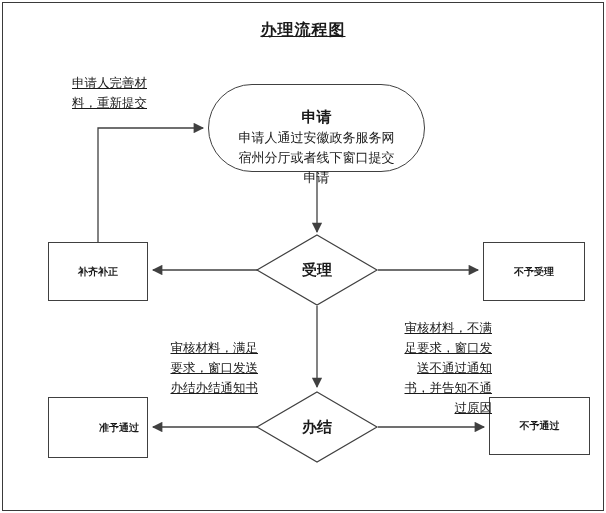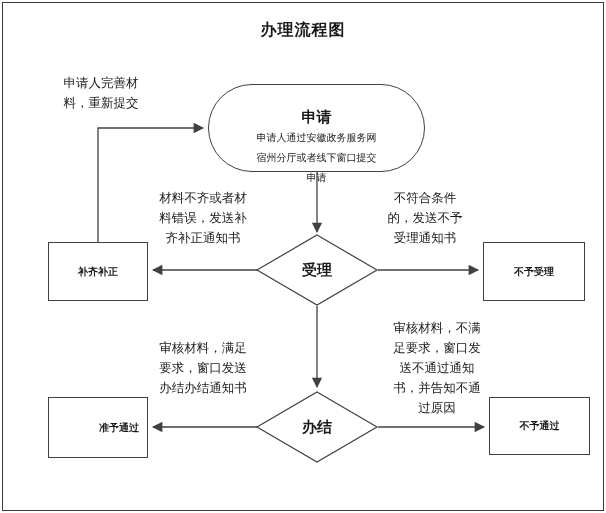--- a/index.html
+++ b/index.html
@@ -19,20 +19,21 @@
   .outer-frame{
     position:absolute;inset:2px;
     border:1.5px solid #3a3a3a;
     pointer-events:none;
   }
   .chart-title{
     position:absolute;left:0;top:20px;width:606px;
     text-align:center;
     font-size:16px;font-weight:bold;
     letter-spacing:1px;
+    text-decoration:underline;
   }
   .edge-layer{
     position:absolute;left:0;top:0;width:606px;height:513px;
   }
   .edge-layer line,.edge-layer polyline{
     stroke:var(--line);stroke-width:1.3;fill:none;
   }
   .edge-layer polygon.decision{
     stroke:var(--line);stroke-width:1.2;fill:var(--background);
   }
@@ -48,39 +49,39 @@
   .node.terminator{
     left:208px;top:84px;width:217px;height:88px;
     border-radius:44px;
     flex-direction:column;justify-content:flex-start;
     padding-top:21px;
   }
   .node-title{
     font-size:15px;font-weight:bold;line-height:22px;
   }
   .node-desc{
-    font-size:10px;line-height:20px;
+    font-size:13px;line-height:20px;
     text-align:center;white-space:pre-line;
   }
   #node-supplement{left:48px;top:242px;width:100px;height:59px;}
   #node-not-accepted{left:483px;top:242px;width:102px;height:59px;}
   #node-approved{left:48px;top:397px;width:100px;height:61px;padding-left:42px;}
   #node-not-approved{left:489px;top:397px;width:101px;height:58px;justify-content:center;}
   .diamond-label{
     position:absolute;width:120px;height:24px;
     display:flex;align-items:center;justify-content:center;
     font-size:15px;font-weight:bold;
     pointer-events:none;
   }
   #label-accept{left:257px;top:258px;}
   #label-conclude{left:257px;top:415px;}
   .edge-label{
     position:absolute;
     font-size:12.5px;line-height:20px;
-    text-align:center;white-space:pre-line;
+    text-align:right;white-space:pre-line;text-decoration:underline;
   }
   #el-resubmit{left:55px;top:73px;width:92px;}
   #el-supplement-notice{left:148px;top:188px;width:110px;}
   #el-not-accept-notice{left:370px;top:188px;width:110px;}
   #el-pass-notice{left:148px;top:338px;width:110px;}
   #el-fail-notice{left:382px;top:318px;width:110px;}
 </style>
 </head>
 <body>
 
@@ -124,26 +125,20 @@
   </div>
   <div class="node rect" id="node-not-approved">
     <span>不予通过</span>
   </div>
 
   <div class="diamond-label" id="label-conclude">办结</div>
   <div class="diamond-label" id="label-accept">受理</div>
 
   <div class="edge-label" id="el-resubmit">申请人完善材
 料，重新提交</div>
-  <div class="edge-label" id="el-supplement-notice">材料不齐或者材
-料错误，发送补
-齐补正通知书</div>
-  <div class="edge-label" id="el-not-accept-notice">不符合条件
-的，发送不予
-受理通知书</div>
   <div class="edge-label" id="el-pass-notice">审核材料，满足
 要求，窗口发送
 办结办结通知书</div>
   <div class="edge-label" id="el-fail-notice">审核材料，不满
 足要求，窗口发
 送不通过通知
 书，并告知不通
 过原因</div>
 </div>
 

